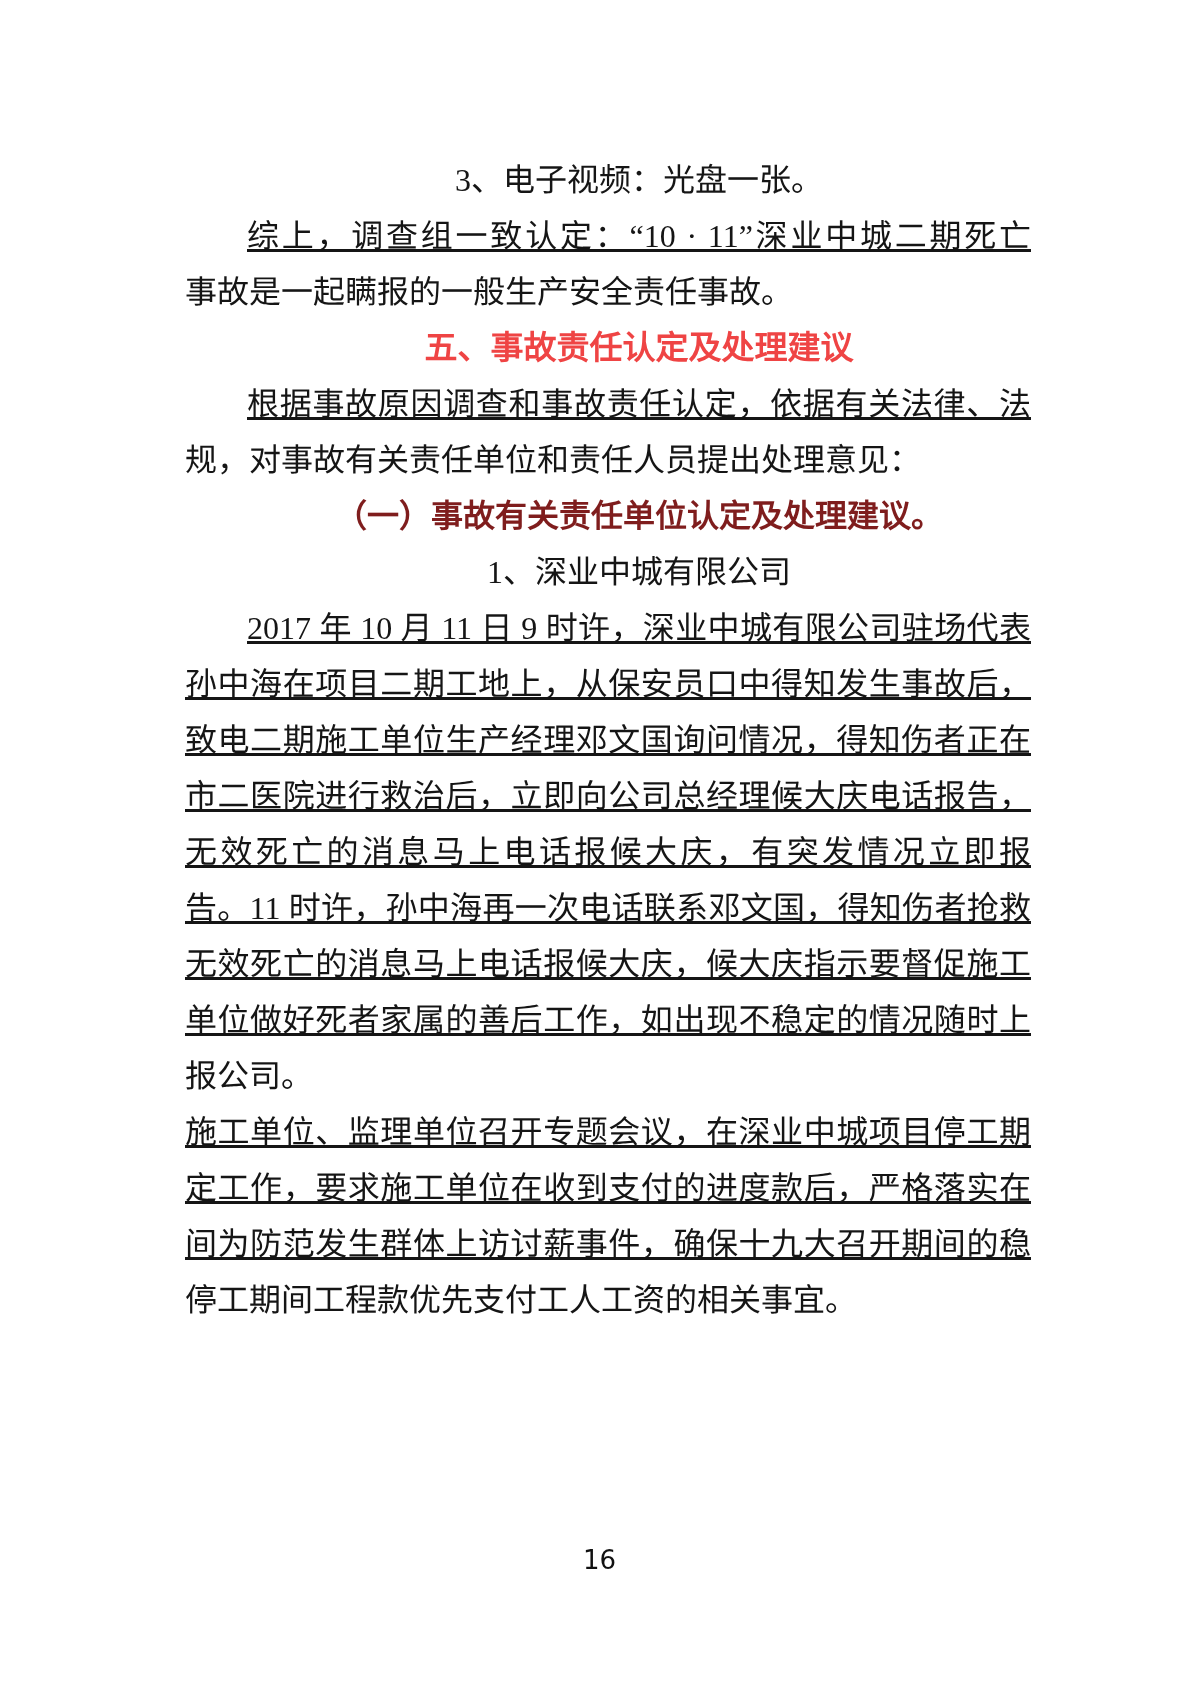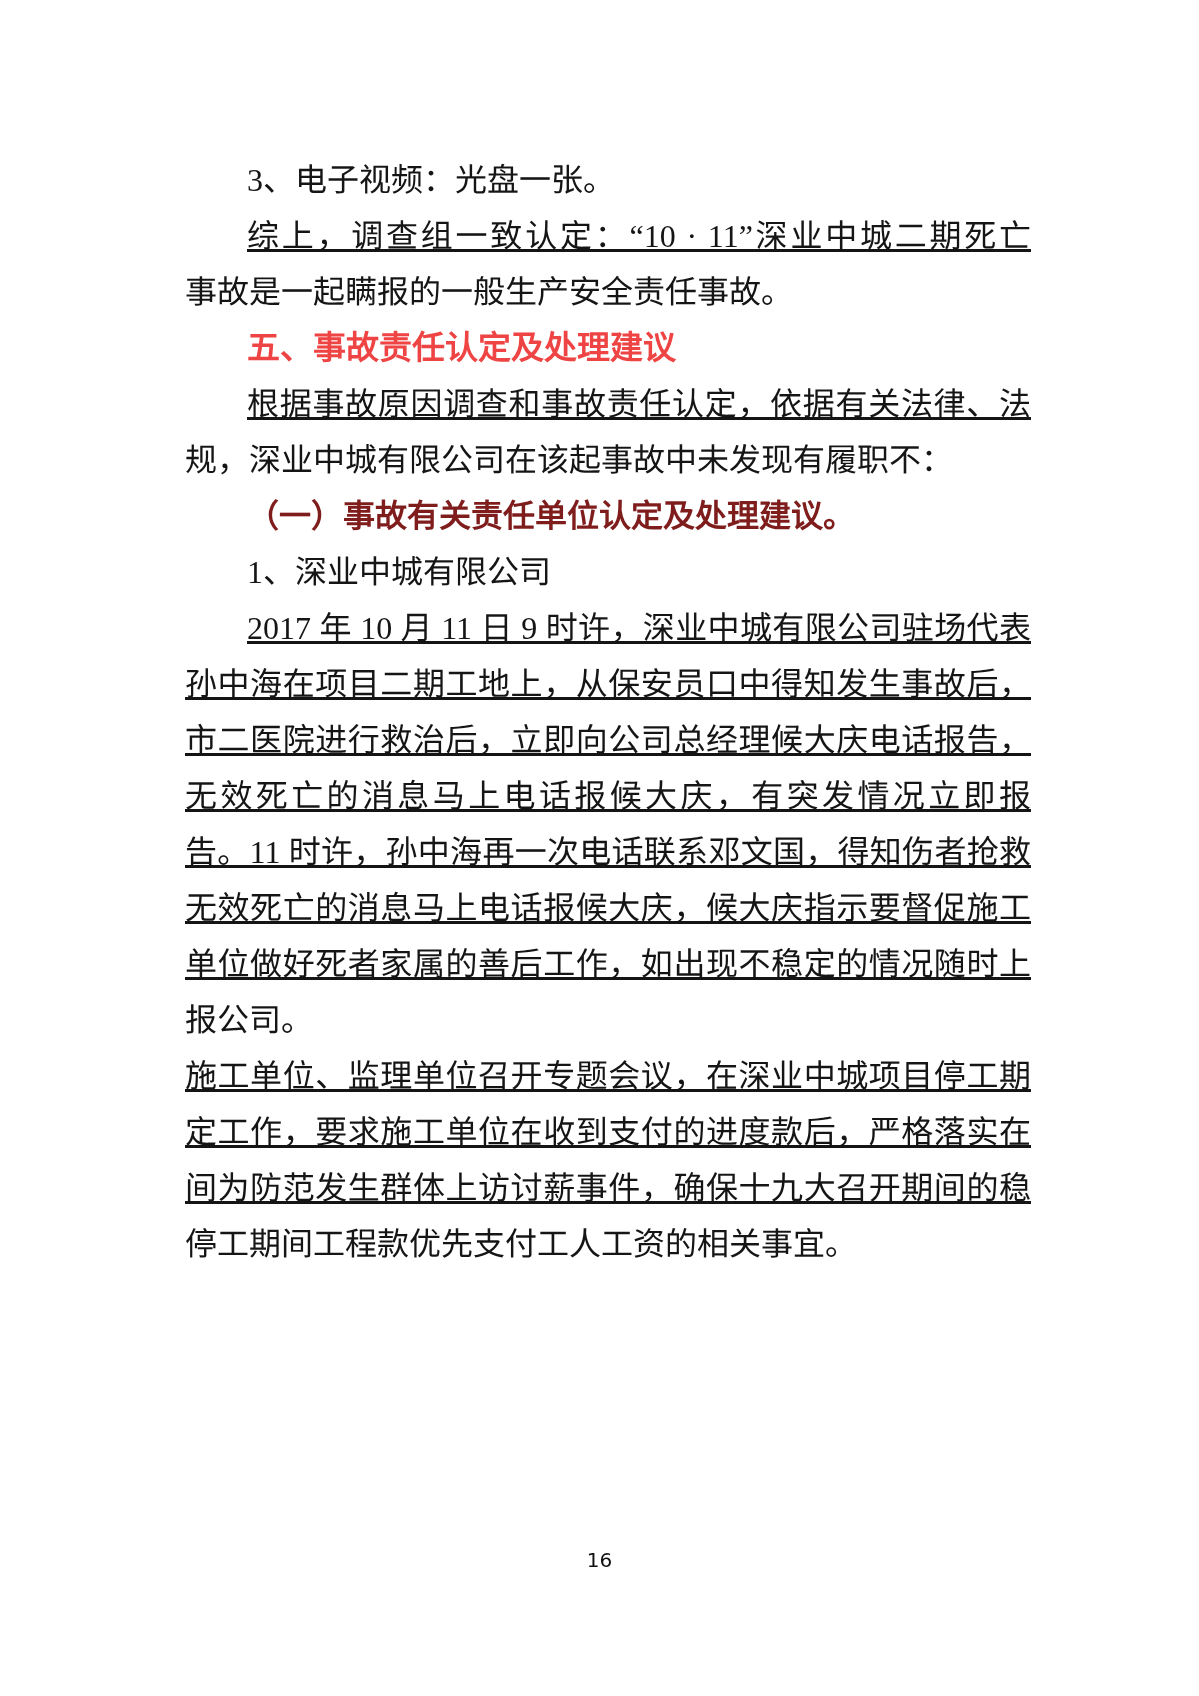--- a/index.html
+++ b/index.html
@@ -32,20 +32,21 @@
     font-family: "Liberation Serif", "DejaVu Serif", serif;
   }
   .line.justify {
     white-space: normal;
     text-align: justify;
     text-align-last: justify;
     text-decoration: underline;
   }
   .line.indent {
     text-indent: 62px;
+    text-align: center;
   }
   
   .line.heading-black {
     font-family: "Liberation Sans", "DejaVu Sans", sans-serif;
     font-weight: 700;
     font-size: 33px;
     color: #ef4444;
   }
   
   .line.heading-bold {
@@ -54,40 +55,41 @@
     color: #7f1d1d;
   }
   .page-number {
     position: absolute;
     left: 0;
     top: 1545px;
     width: 1199px;
     height: 30px;
     line-height: 30px;
     text-align: center;
-    font-size: 20px;
+    font-size: 26px;
     color: #111111;
     font-family: "DejaVu Sans", "Liberation Sans", sans-serif;
   }
 </style>
 </head>
 <body>
 
 <div class="page">
   <div class="doc-body">
       <div class="line indent">3、电子视频：光盘一张。</div>
       <div class="line indent justify">综上，调查组一致认定：“10 · 11”深业中城二期死亡</div>
       <div class="line">事故是一起瞒报的一般生产安全责任事故。</div>
       <div class="line indent heading-black">五、事故责任认定及处理建议</div>
       <div class="line indent justify">根据事故原因调查和事故责任认定，依据有关法律、法</div>
-      <div class="line">规，深业中城有限公司在该起事故中未发现有履职不：</div>
+      <div class="line">规，对事故有关责任单位和责任人员提出处理意见：</div>
       <div class="line indent heading-bold">（一）事故有关责任单位认定及处理建议。</div>
       <div class="line indent">1、深业中城有限公司</div>
       <div class="line indent justify">2017 年 10 月 11 日 9 时许，深业中城有限公司驻场代表</div>
       <div class="line justify">孙中海在项目二期工地上，从保安员口中得知发生事故后，</div>
+      <div class="line justify">致电二期施工单位生产经理邓文国询问情况，得知伤者正在</div>
       <div class="line justify">市二医院进行救治后，立即向公司总经理候大庆电话报告，</div>
       <div class="line justify">无效死亡的消息马上电话报候大庆，有突发情况立即报</div>
       <div class="line justify">告。11 时许，孙中海再一次电话联系邓文国，得知伤者抢救</div>
       <div class="line justify">无效死亡的消息马上电话报候大庆，候大庆指示要督促施工</div>
       <div class="line justify">单位做好死者家属的善后工作，如出现不稳定的情况随时上</div>
       <div class="line">报公司。</div>
       <div class="line justify">施工单位、监理单位召开专题会议，在深业中城项目停工期</div>
       <div class="line justify">定工作，要求施工单位在收到支付的进度款后，严格落实在</div>
       <div class="line justify">间为防范发生群体上访讨薪事件，确保十九大召开期间的稳</div>
       <div class="line">停工期间工程款优先支付工人工资的相关事宜。</div>

